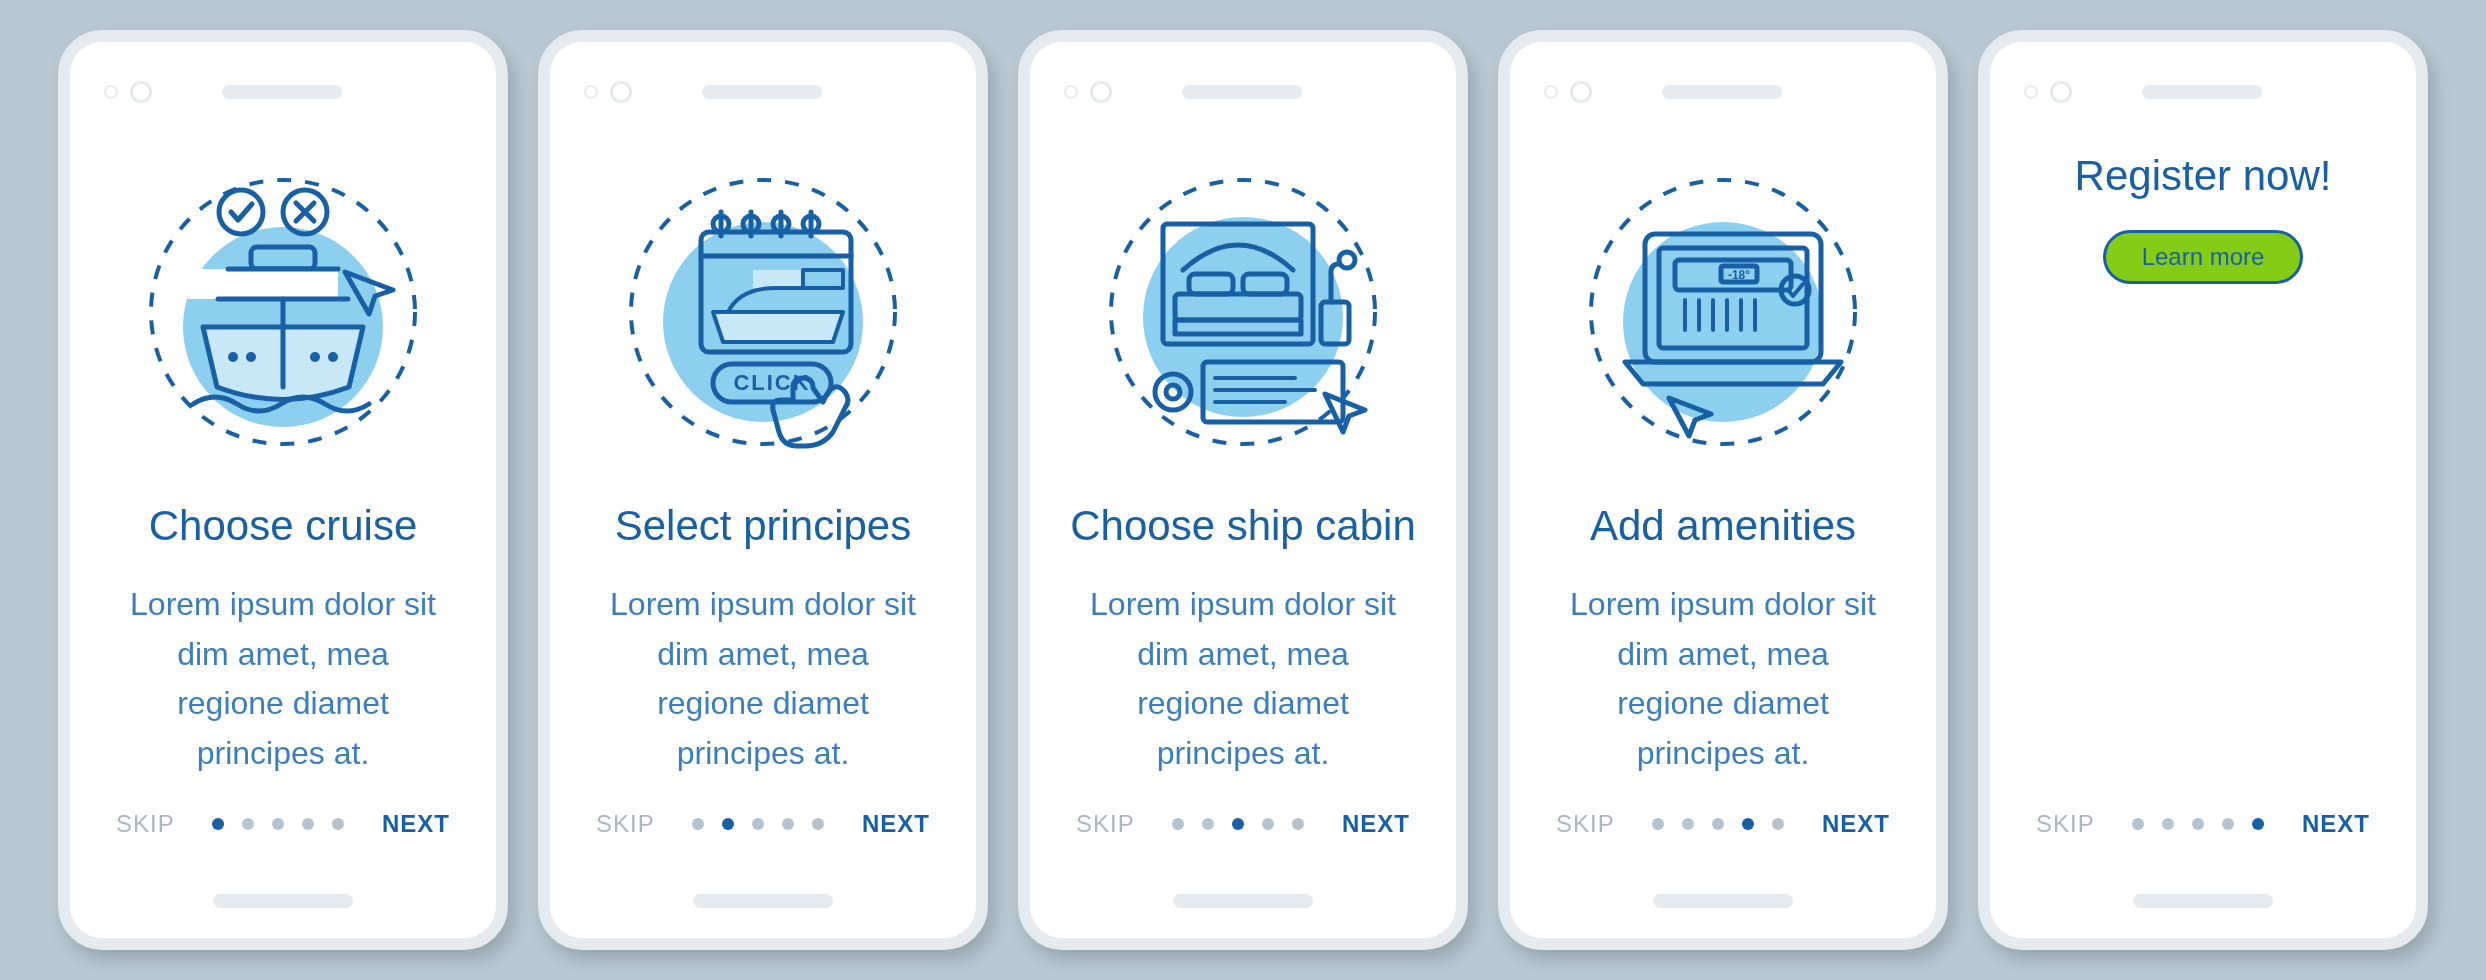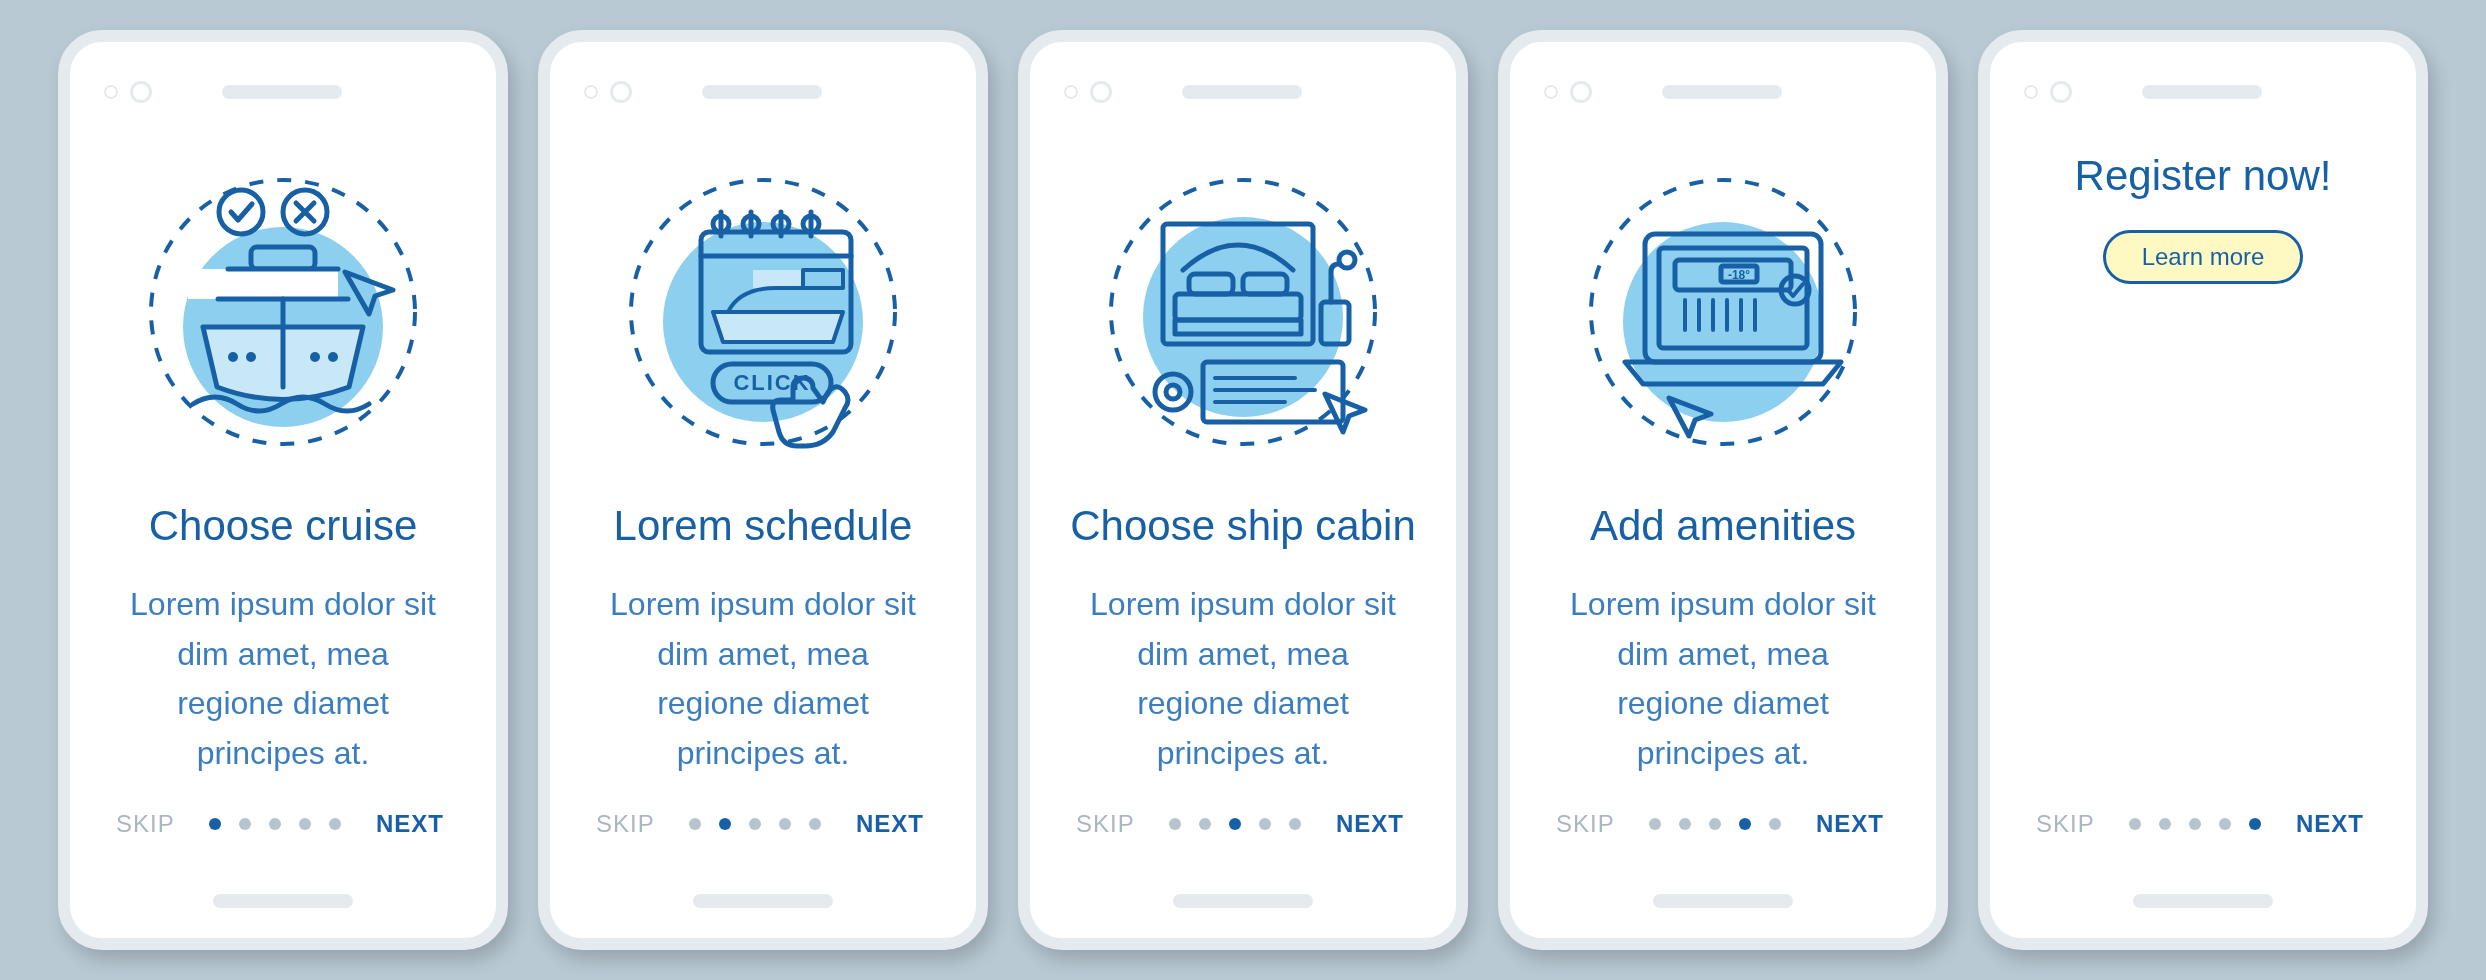--- a/index.html
+++ b/index.html
@@ -91,26 +91,26 @@
     text-align: center;
     padding: 0 24px;
   }
   .learn-more {
     margin-top: 30px;
     padding: 10px 36px;
     border: 3px solid var(--primary);
     border-radius: 999px;
     color: var(--primary);
     font-size: 24px;
-    background: #fef9c3;
+    background: #84cc16;
     cursor: pointer;
   }
   .nav-row {
     position: absolute;
-    left: 0; right: 6px; bottom: 100px;
+    left: 0; right: 0; bottom: 100px;
     display: flex;
     align-items: center;
     justify-content: space-between;
     padding: 0 46px;
   }
   .nav-btn {
     font-size: 24px;
     letter-spacing: 1px;
     font-weight: 500;
     cursor: pointer;
@@ -227,21 +227,21 @@
         <path d="M100 150 h130 l-10 30 h-110 z" class="line thin"></path>
         <path d="M115 150 q12 -24 48 -24 h60" class="line thin"></path>
         <path d="M190 108 h40 v18 h-40 z" class="line thin" fill="#fff"></path>
 
         <rect x="100" y="202" width="118" height="38" rx="19" class="line" fill="#fff"></rect>
         <text x="159" y="228" text-anchor="middle" font-family="Arial" font-size="22" font-weight="600" fill="var(--primary)" letter-spacing="2">CLICK</text>
 
         <path d="M180 230 q10 -24 22 -10 q6 8 0 16 l-12 24 q-10 14 -28 14 h-8 q-14 0 -18 -14 l-6 -22 q-2 -10 8 -10 h12 v-12 q0 -10 10 -10 t10 10 z" transform="translate(30,10)" class="line" fill="#fff"></path>
       </svg>
     </div>
-    <div class="title">Lorem schedule</div>
+    <div class="title">Select principes</div>
     <div class="body-text">Lorem ipsum dolor sit dim amet, mea regione diamet principes at.</div>
     <div class="nav-row">
       <span class="nav-btn nav-skip">SKIP</span>
       <div class="dots">
         <span class="dot"></span>
           <span class="dot active"></span>
           <span class="dot"></span>
           <span class="dot"></span>
           <span class="dot"></span>
       </div>

